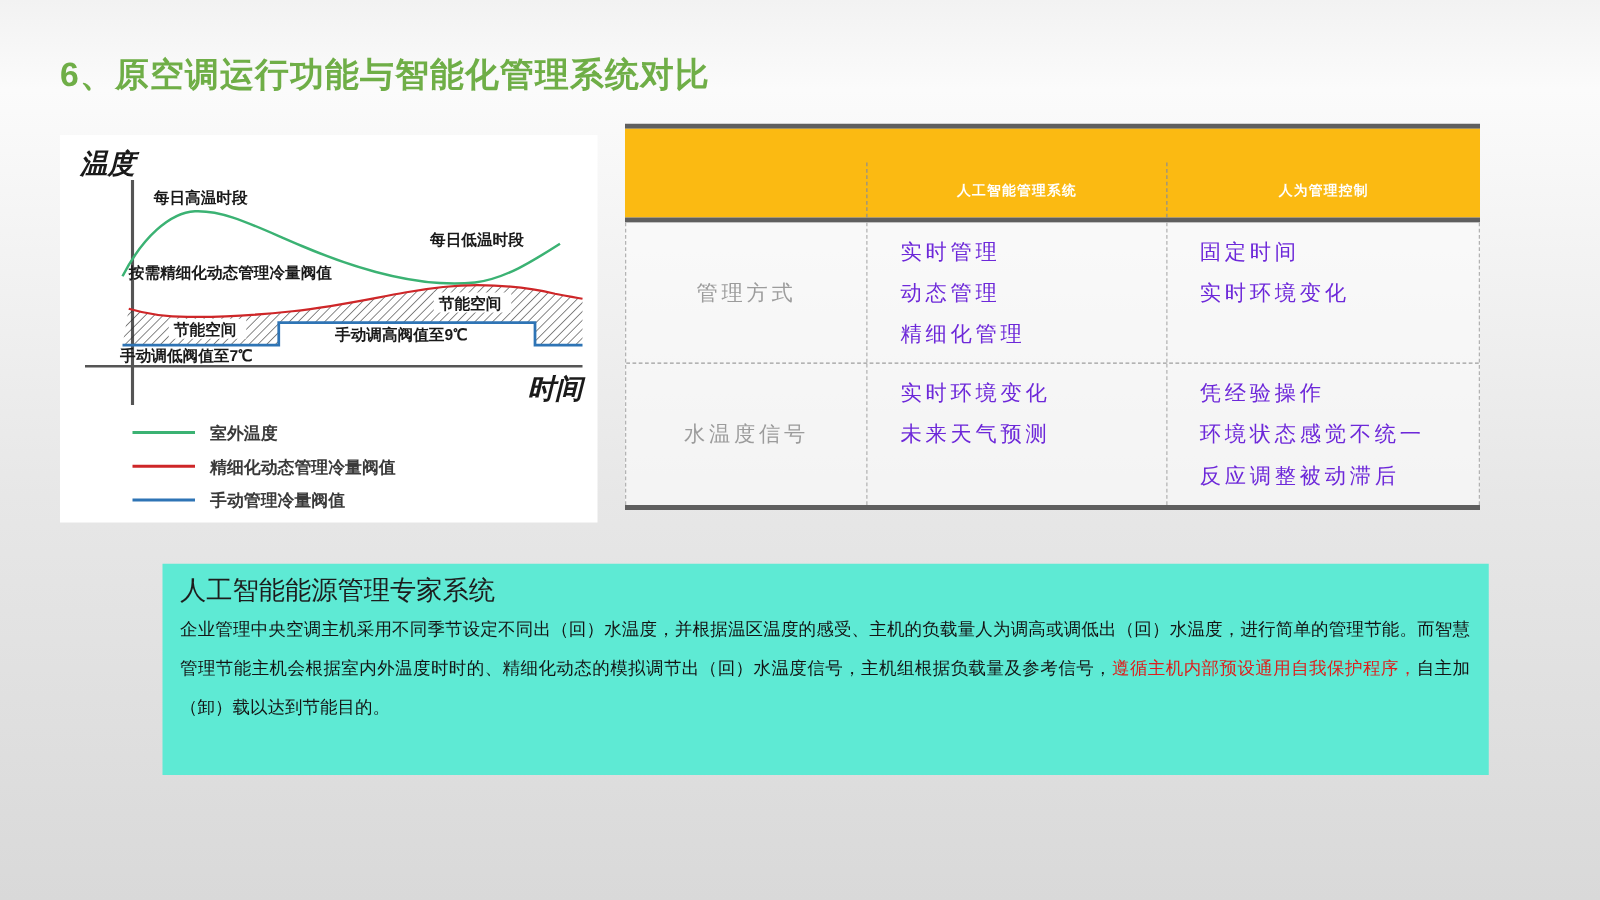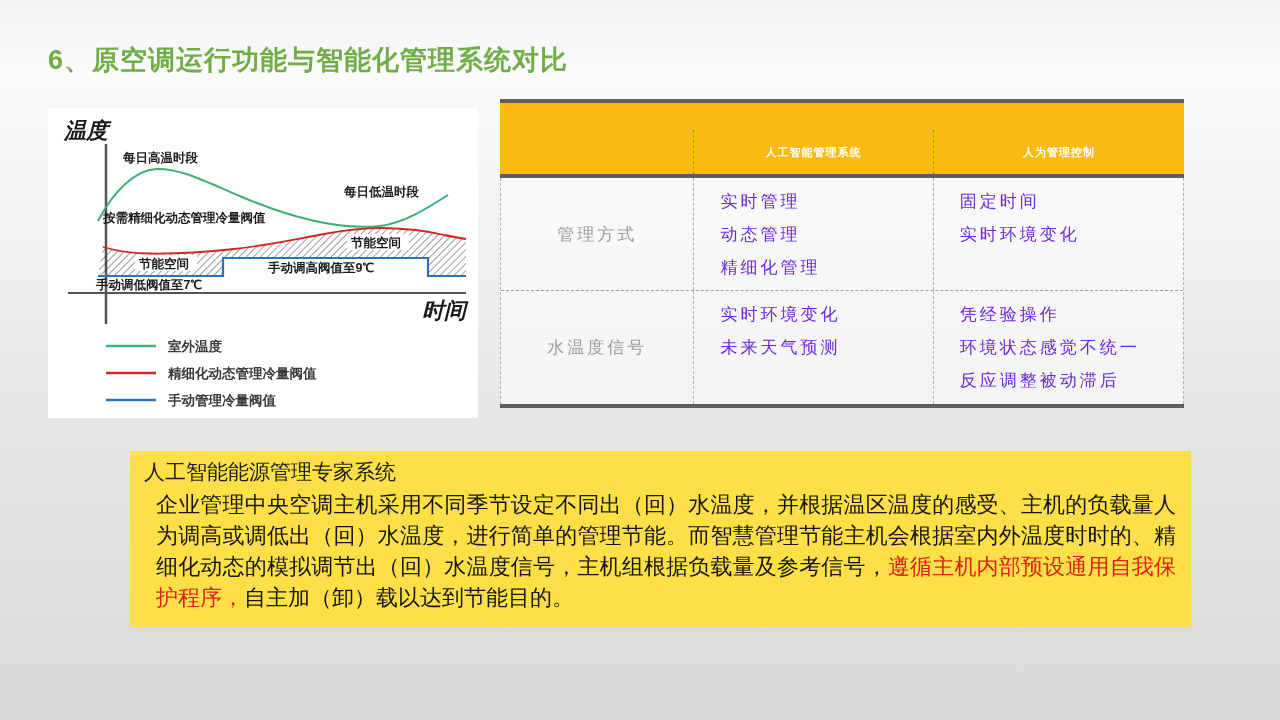--- a/index.html
+++ b/index.html
@@ -51,25 +51,25 @@
   .cell.vals {
     padding: 7px 0 0 26px; color: #6d28d9; font-size: 17px;
     letter-spacing: 3px; line-height: 33px;
   }
   .cell.vals.c2 { width: 240px; border-left: 1px dashed #b3b3b3; }
   .cell.vals.c3 { width: 251px; border-left: 1px dashed #b3b3b3; }
 
   
   .text-box {
     position: absolute; left: 130px; top: 451px; width: 1061px; min-height: 169px;
-    background: #fde047; padding: 7px 15px 14px 14px;
+    background: #5eead4; padding: 7px 15px 14px 14px;
     font-family: "Liberation Serif", serif;
   }
   .text-box .tb-heading { font-size: 21px; color: #1d1d1d; font-weight: normal; margin-bottom: 3px; }
-  .text-box .tb-body { font-size: 22px; color: #141414; line-height: 31px; text-align: justify; margin-left: 12px; }
+  .text-box .tb-body { font-size: 14px; color: #141414; line-height: 31px; text-align: justify; }
   .text-box .red { color: #de1f1c; }
 
   
   .ax-label { font: italic bold 22px "Liberation Serif", serif; fill: #1a1a1a; }
   .ann { font: bold 12.5px "Liberation Sans", sans-serif; fill: #1a1a1a; }
   .leg-label { font: bold 13.5px "Liberation Sans", sans-serif; fill: #3a3a3a; }
 </style>
 </head>
 <body>
 

